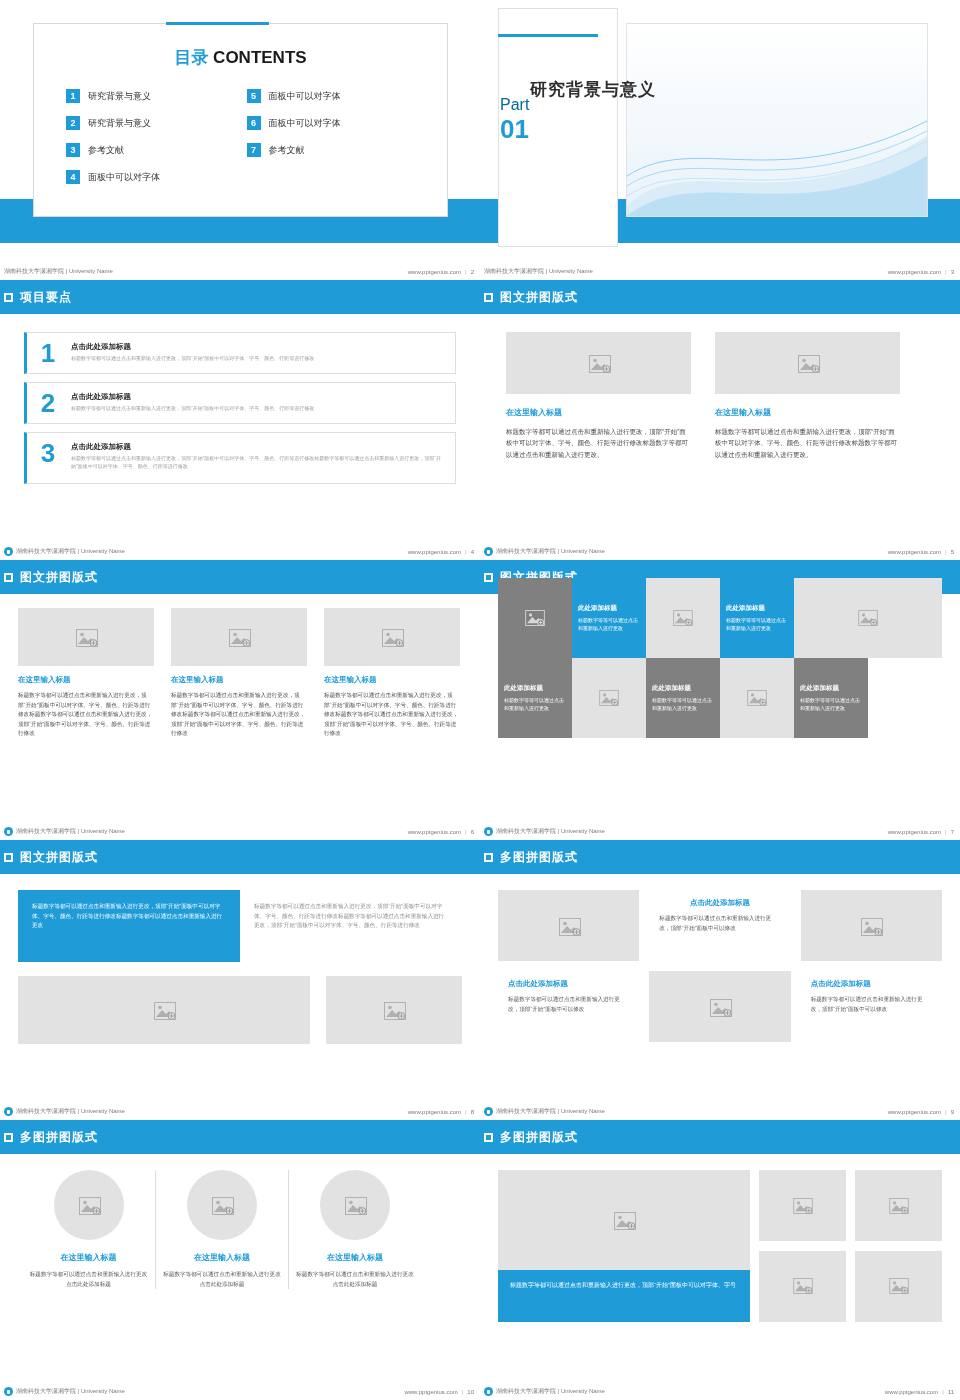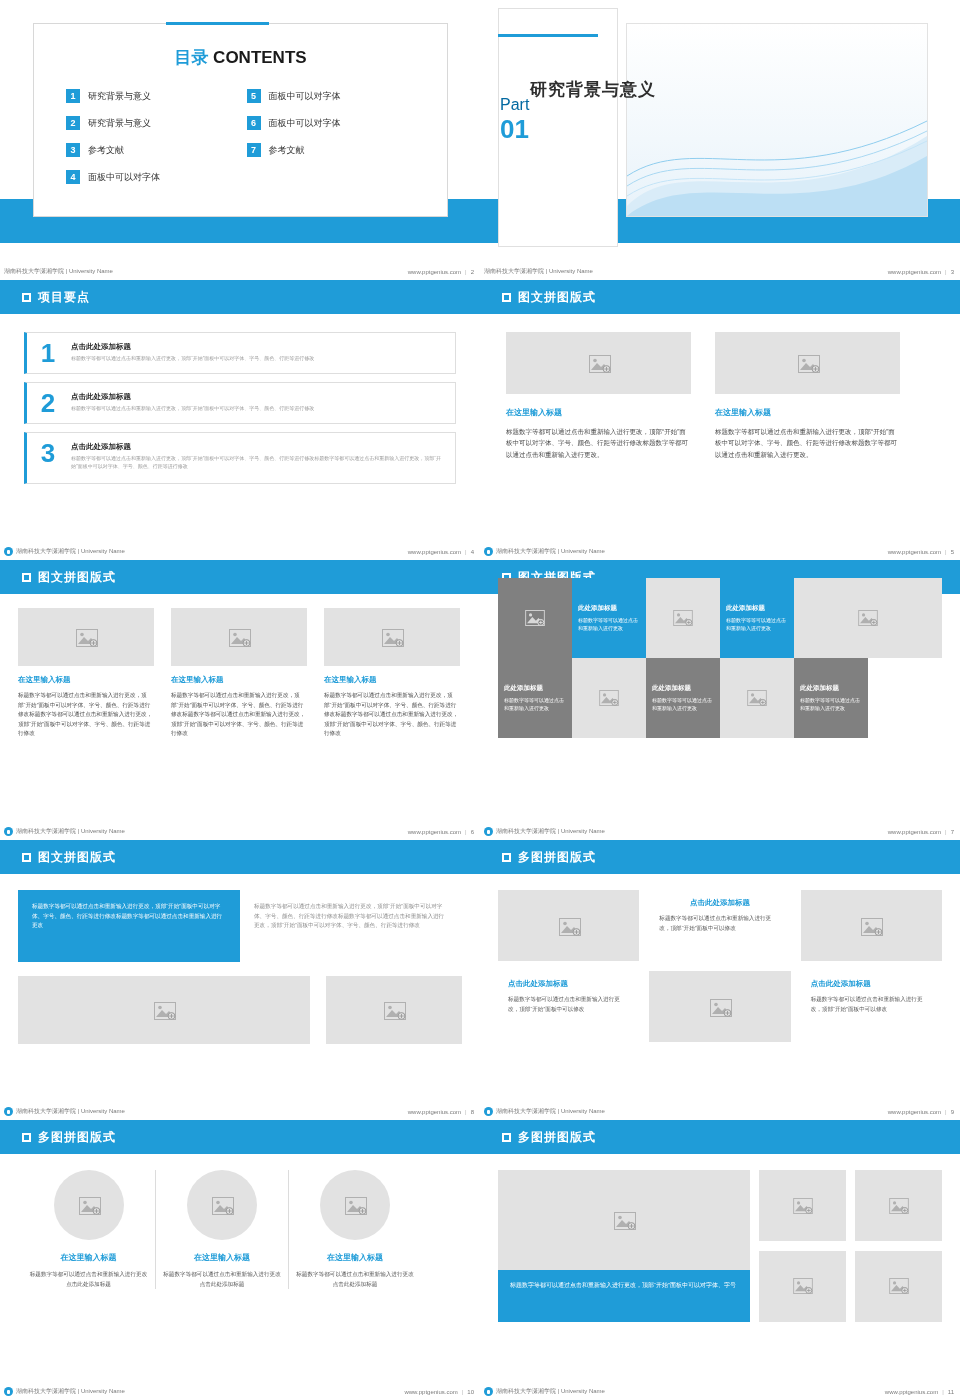--- a/index.html
+++ b/index.html
@@ -103,21 +103,21 @@
     font-size: 17px; font-weight: bold; color: #2e2e2e; letter-spacing: 1px;
   }
   .s3 .blueband {
     position: absolute; left: 0; top: 199px; width: 480px; height: 44px; background: #1f9cd8;
   }
 
   
   .titlebar {
     position: absolute; left: 0; top: 0; width: 480px; height: 34px;
     background: #1f9cd8; color: #fff;
-    display: flex; align-items: center; gap: 7px; padding-left: 22px;
+    display: flex; align-items: center; gap: 7px; padding-left: 4px;
   }
   .titlebar .sq {
     width: 9px; height: 9px; border: 2px solid #fff; background: transparent;
   }
   .titlebar .tx { font-size: 12px; font-weight: bold; letter-spacing: 1px; }
   .body { position: absolute; left: 0; top: 34px; width: 480px; height: 228px; }
 
   
   .imgph {
     background: #e2e2e2;

